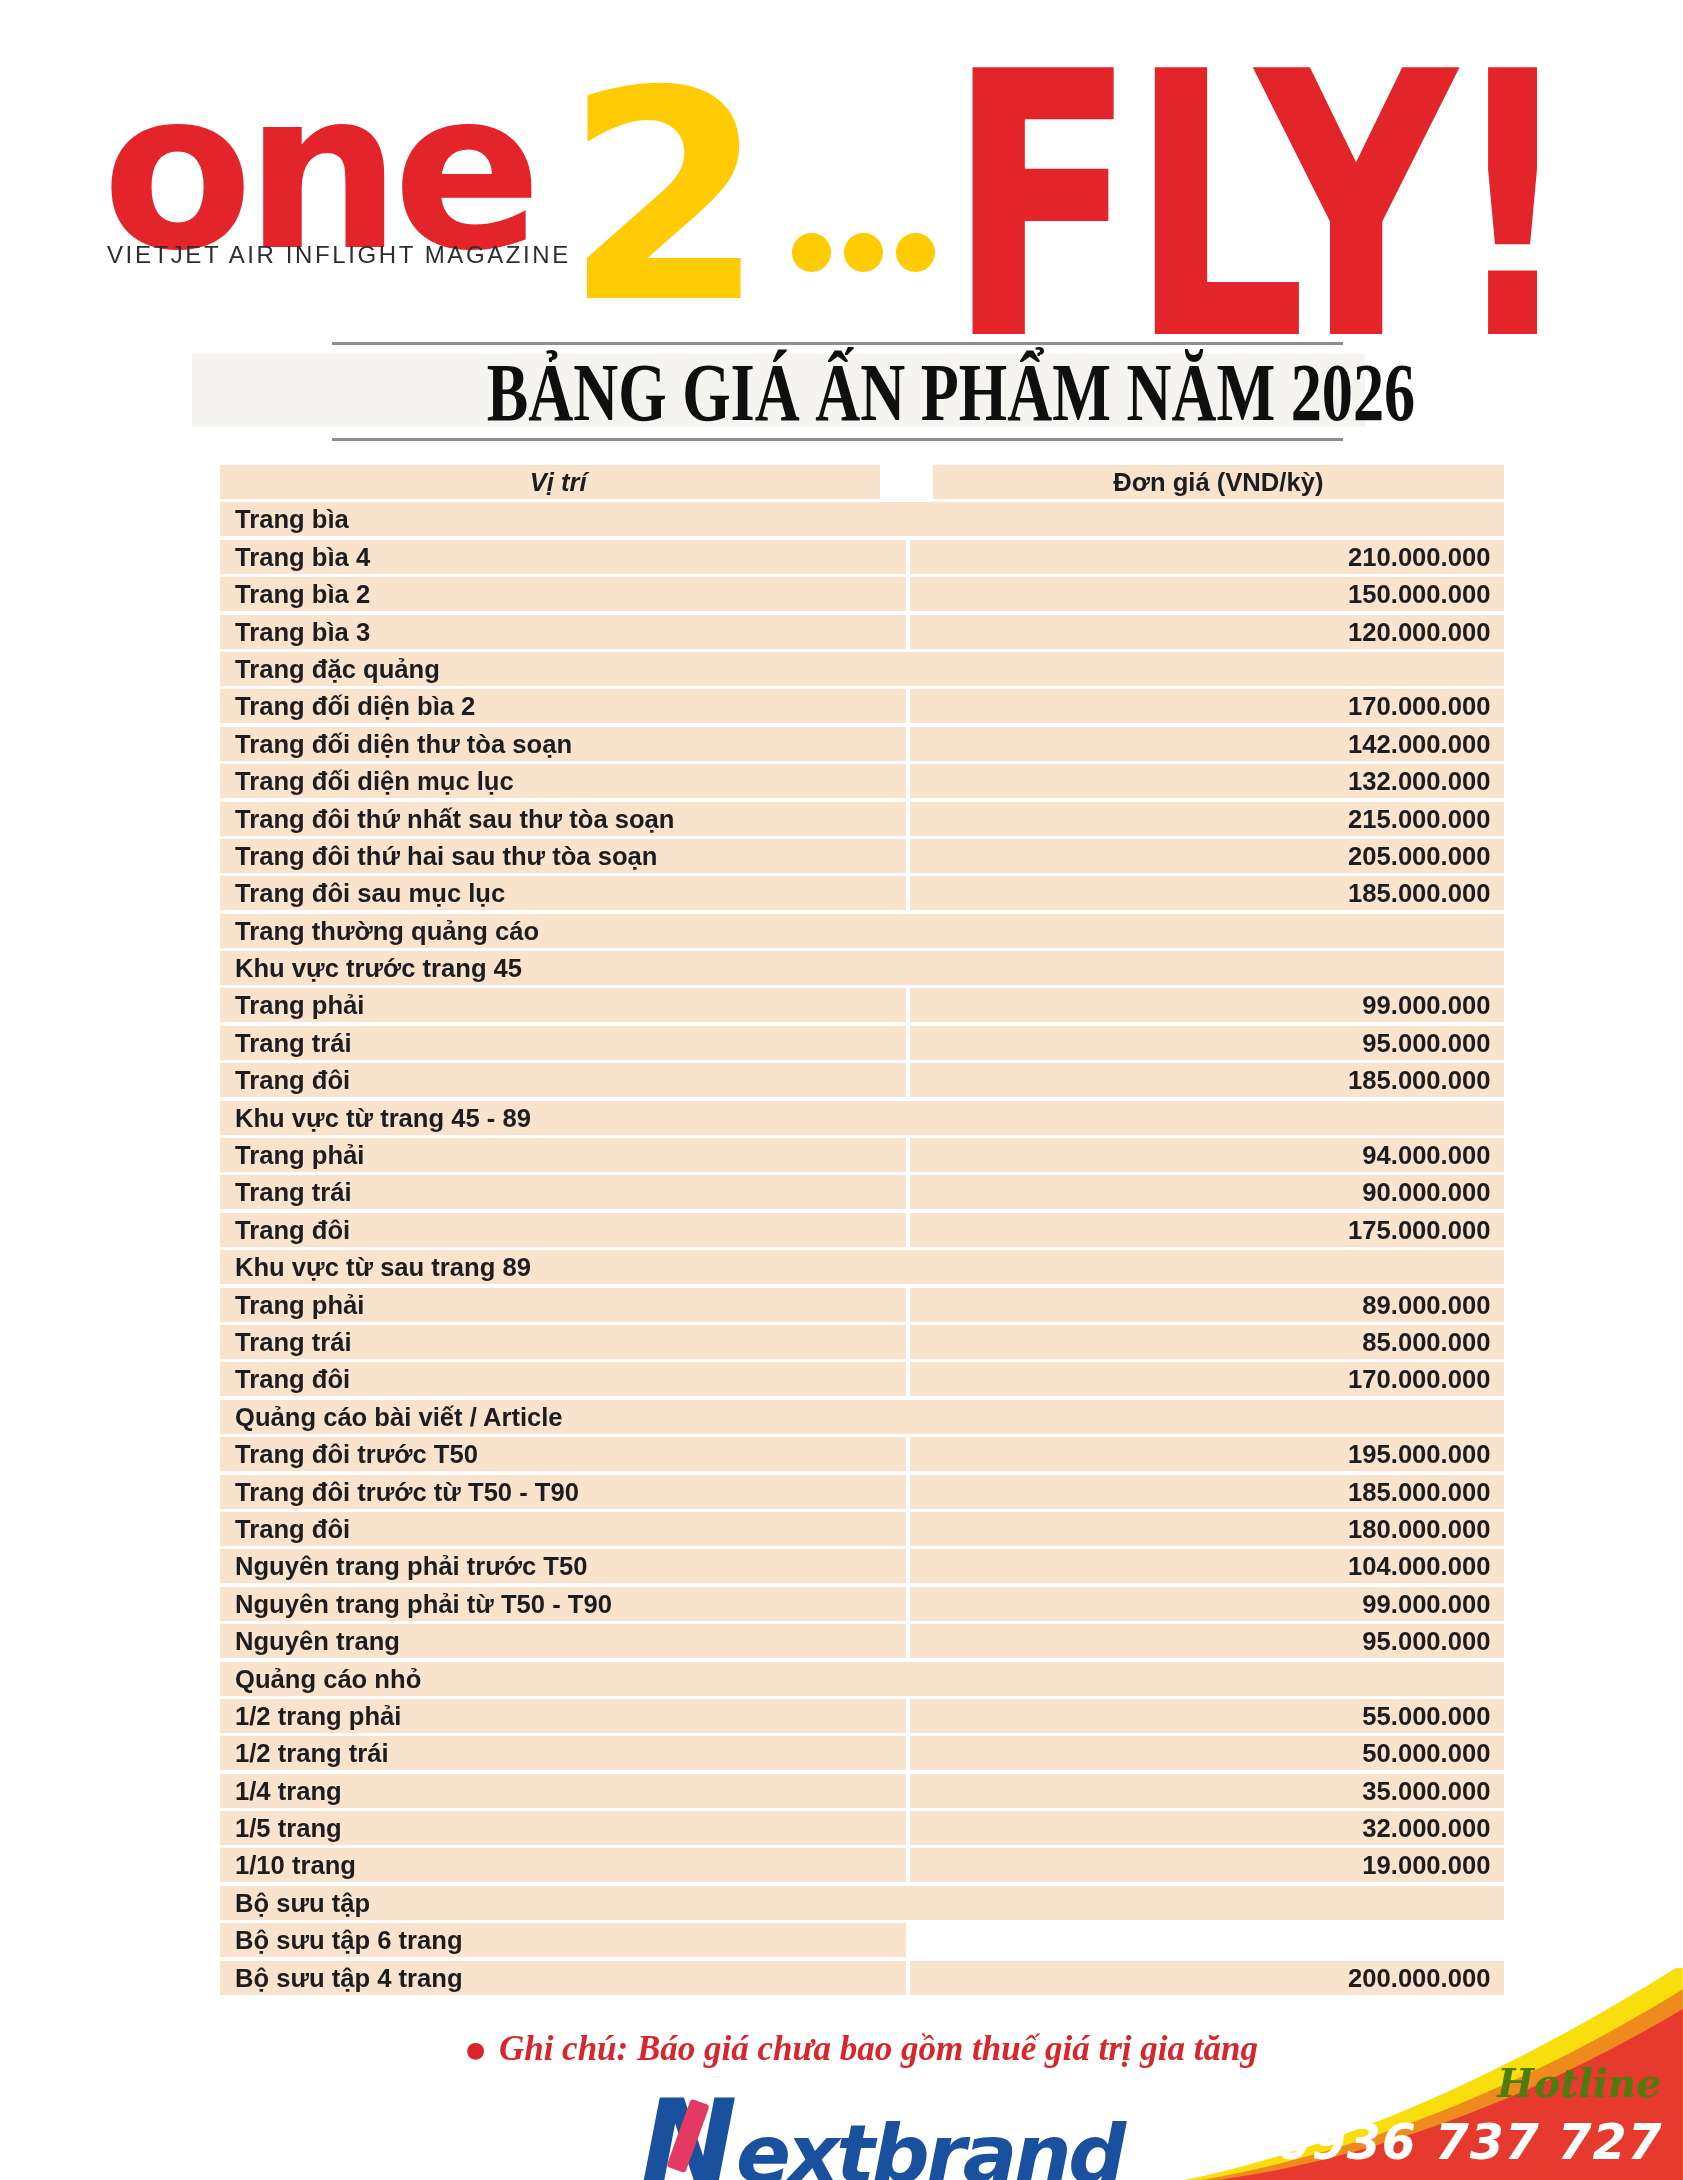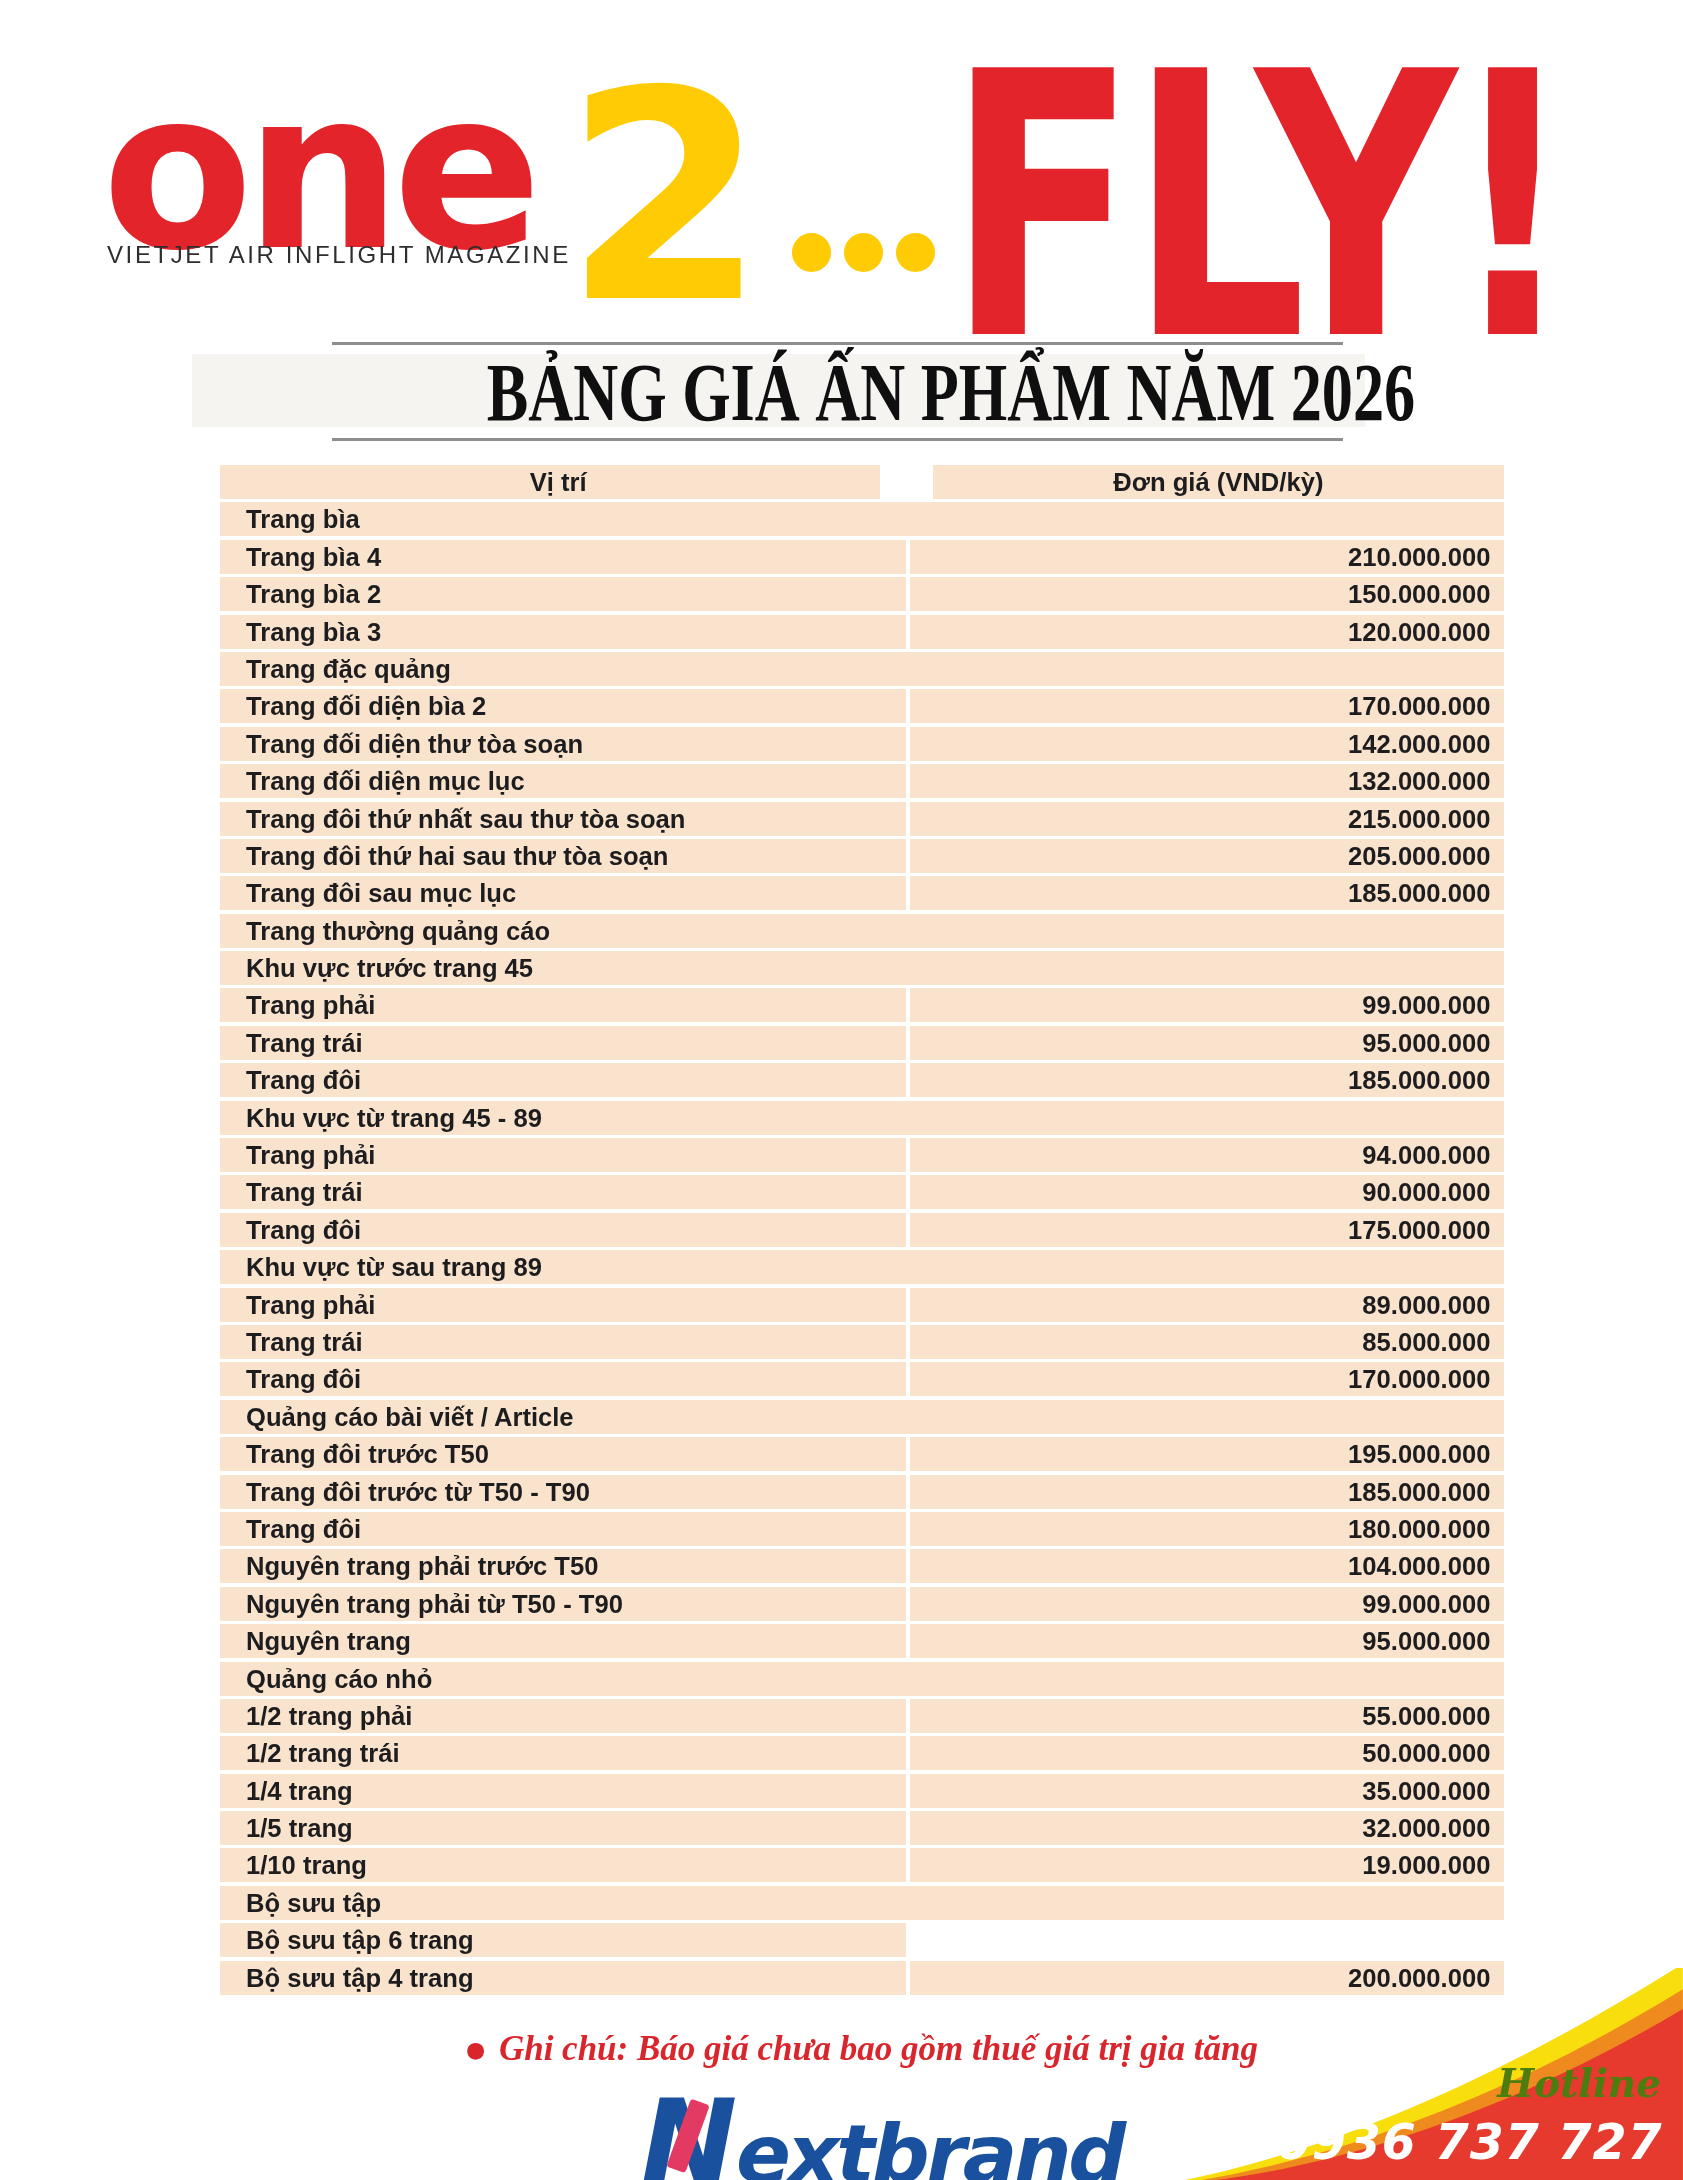--- a/index.html
+++ b/index.html
@@ -56,25 +56,25 @@
     transform:scaleX(0.75); transform-origin:center;
   }
   
   .price-table { position:absolute; left:220px; top:465px; width:1284px; }
   .trow { display:flex; height:34px; margin-bottom:3.4px; }
   .cell {
     background:#FAE3CD; color:#1d1d1f;
     font:700 25.6px/34px "Liberation Sans", sans-serif;
     white-space:nowrap; overflow:hidden;
   }
-  .lab { width:686px; padding-left:26px; }
+  .lab { width:686px; padding-left:15px; }
   .trow.two .lab { width:686px; margin-right:4.3px; }
   .pri { width:594px; text-align:right; padding-right:13.6px; }
   .trow.sec .lab { width:1284px; }
-  .trow.thead .lab { text-align:center; padding-left:16px; margin-right:4.3px; }
+  .trow.thead .lab { text-align:center; padding-left:16px; margin-right:4.3px;font-style:italic; }
   .trow.thead .pri { text-align:center; padding-right:0;margin-left:48px; }
   
   .note {
     position:absolute; left:220px; top:2029px; width:1284px;
     text-align:center; color:#D8262C; white-space:nowrap;
   }
   .note .bullet { font:700 22px/39px "DejaVu Sans", sans-serif; vertical-align:2.6px; margin-right:13.6px; }
   .note .note-text { font:700 italic 35px/39px "Liberation Serif", serif; }
   
   .brand { position:absolute; left:641px; top:2085px; white-space:nowrap; }

